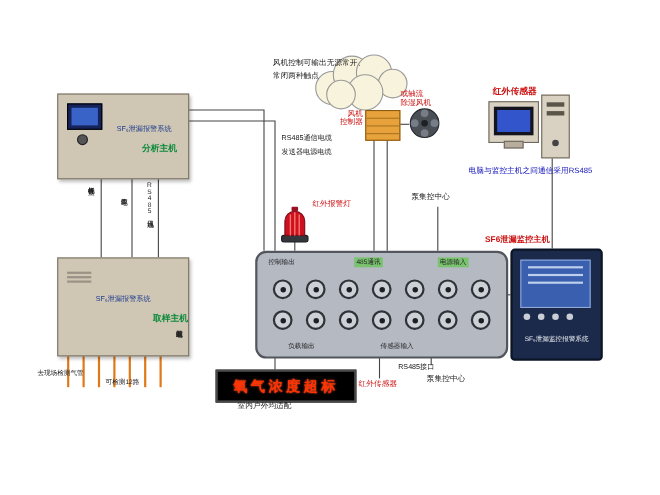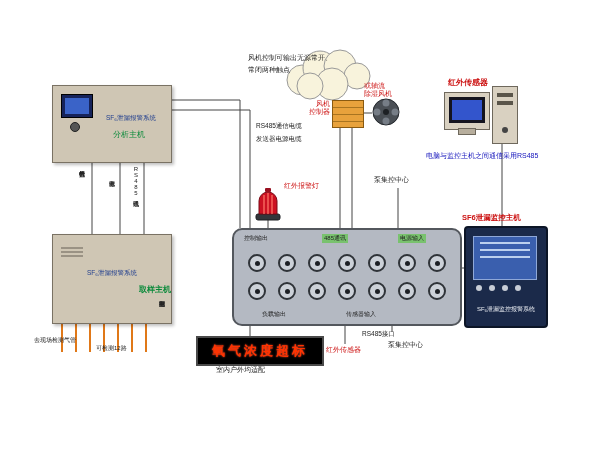--- a/index.html
+++ b/index.html
@@ -124,21 +124,21 @@
       <rect x="265" y="188" width="6" height="4" rx="1" fill="#991020"></rect>
     </g>
   </svg>
 
   <div class="hostbox" style="left:52px;top:85px;width:118px;height:76px;">
     <div class="lcd">
         <div class="scr"></div>
       </div>
     <div class="knob"></div>
     <div class="lbl navy" style="left:42px;top:28px;width:72px;font-size:6.5px;text-align:center;white-space:normal;">SF₆泄漏报警系统</div>
-    <div class="lbl green" style="left:60px;top:44px;width:72px;font-size:8px;font-weight:normal;text-align:left;">分析主机</div>
+    <div class="lbl green" style="left:36px;top:44px;width:72px;font-size:8px;font-weight:bold;text-align:right;">分析主机</div>
   </div>
 
   <div class="lbl v" style="left:78px;top:166px;font-size:6px;height:66px;">样气去分析主机</div>
   <div class="lbl v" style="left:108px;top:176px;font-size:6px;height:50px;">工作电源</div>
   <div class="lbl v" style="left:132px;top:166px;font-size:6px;height:66px;">RS485通讯线</div>
 
   <div class="hostbox" style="left:52px;top:234px;width:118px;height:88px;">
     <div class="grille">
         <i></i>
         <i></i>
@@ -233,21 +233,21 @@
           <span class="dot"></span>
         </div>
         <div class="terminal">
           <span class="dot"></span>
         </div>
       </div>
     <div class="tlbl" style="left:28px;top:80px;">负载输出</div>
     <div class="tlbl" style="left:112px;top:80px;">传感器输入</div>
   </div>
 
-  <div class="lbl red" style="left:462px;top:214px;font-size:7.5px;font-weight:bold;">SF6泄漏监控主机</div>
+  <div class="lbl red" style="left:441px;top:214px;font-size:7.5px;font-weight:bold;">SF6泄漏监控主机</div>
   <div id="sf6-host">
     <div class="screen">
         <i></i>
         <i></i>
         <i></i>
       </div>
     <div class="btns">
         <b></b>
         <b></b>
         <b></b>

